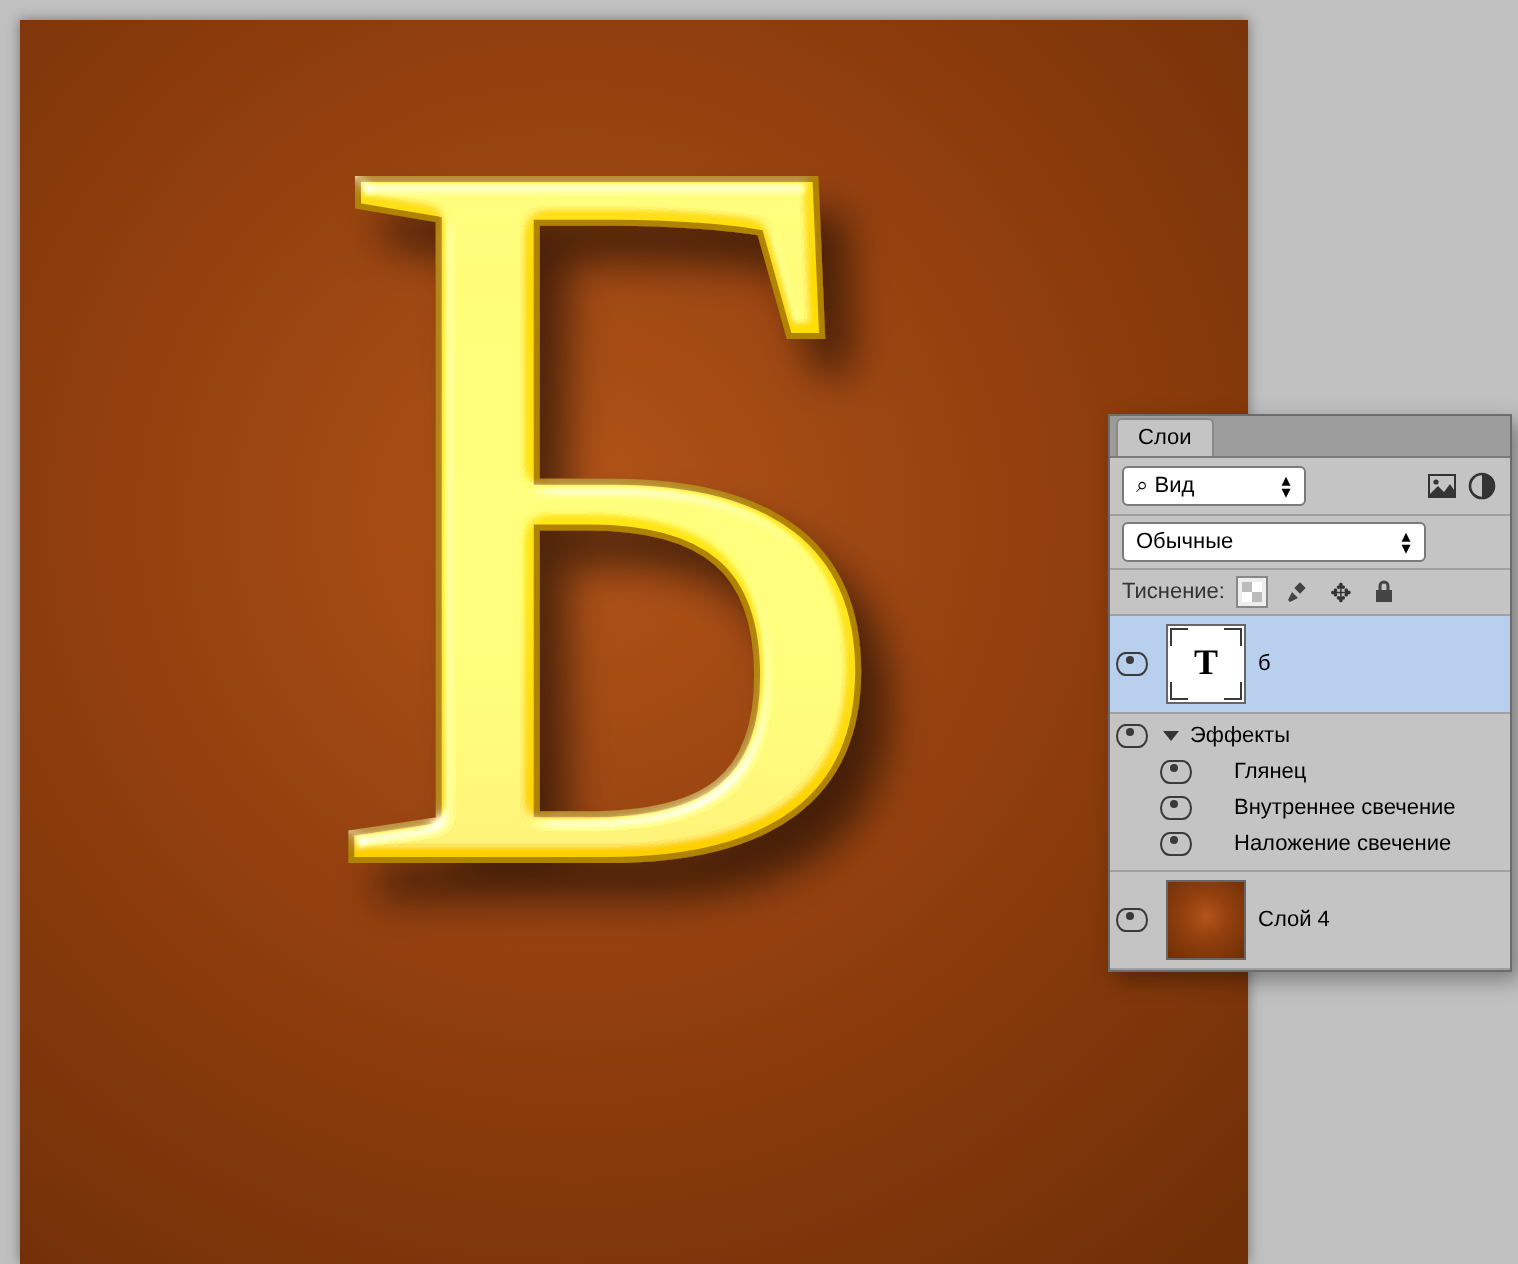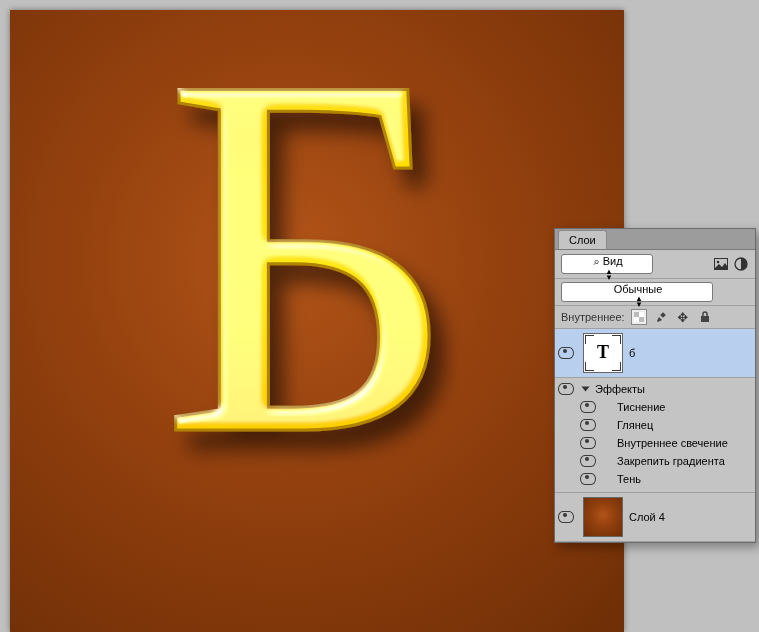--- a/index.html
+++ b/index.html
@@ -1,22 +1,22 @@
 <!DOCTYPE html>
 <html><head>
 <meta charset="utf-8">
 <style>
   html, body { margin:0; padding:0; width:759px; height:632px; background:#c0c0c0; font-family:Tahoma,Arial,sans-serif; font-size:11px; color:#000; overflow:hidden; }
   .canvas-wrap { position:absolute; left:10px; top:10px; width:614px; height:622px; box-shadow:0 0 6px rgba(0,0,0,.4); }
   .canvas { width:100%; height:100%; background:radial-gradient(circle at 45% 40%, #b25418 0%, #93400e 45%, #6e2e06 100%); }
-  .panel { position:absolute; left:554px; top:228px; width:200px; background:#c4c4c4; border:1px solid #6c6c6c; box-shadow:4px 4px 10px rgba(0,0,0,.35); font-size:11px; }
+  .panel { position:absolute; left:554px; top:207px; width:200px; background:#c4c4c4; border:1px solid #6c6c6c; box-shadow:4px 4px 10px rgba(0,0,0,.35); font-size:11px; }
   .panel .tab-row { display:flex; background:#9c9c9c; border-bottom:1px solid #7a7a7a; height:20px; align-items:flex-end; }
   .panel .tab { background:#c4c4c4; border:1px solid #8a8a8a; border-bottom:none; border-radius:3px 3px 0 0; height:18px; line-height:18px; padding:0 10px; margin-left:3px; font-size:11px; }
   .panel .toolbar1 { display:flex; align-items:center; gap:4px; padding:4px 6px; border-bottom:1px solid #a0a0a0; }
-  .select-like { display:inline-flex; align-items:center; justify-content:space-between; background:#fff; border:1px solid #7a7a7a; border-radius:3px; height:18px; padding:0 4px 0 6px; font-size:11px; color:#000;flex-direction:column; }
+  .select-like { display:inline-flex; align-items:center; justify-content:space-between; background:#fff; border:1px solid #7a7a7a; border-radius:3px; height:18px; padding:0 4px 0 6px; font-size:11px; color:#000; }
   .select-like.small { width:80px; }
   .select-like .arr { width:12px; text-align:center; }
   .arrows { font-size:9px; line-height:6px; letter-spacing:-2px; }
   .flex1 { flex:1; }
   .ico { display:inline-flex; width:16px; height:16px; align-items:center; justify-content:center; color:#333; }
   .panel .modestrip { padding:3px 6px; border-bottom:1px solid #a0a0a0; }
   .panel .lockstrip { display:flex; align-items:center; gap:6px; padding:3px 6px; border-bottom:1px solid #a0a0a0; color:#333; }
   .lockbox { width:14px; height:14px; border:1px solid #888; display:inline-flex; align-items:center; justify-content:center; background:#eee; }
   .layer-list { }
   .layer-row { display:flex; align-items:center; border-bottom:1px solid #a0a0a0; padding:4px 0; min-height:40px; }
@@ -106,21 +106,21 @@
   </div>
 
   <div class="modestrip">
     <div class="select-like" style="width:140px;">
       <span>Обычные</span>
       <span class="arr arrows">▴<br>▾</span>
     </div>
   </div>
 
   <div class="lockstrip">
-    <span>Внутреннее:</span>
+    <span>Тиснение:</span>
     <span class="lockbox">
       <svg width="10" height="10">
           <rect width="5" height="5" x="0" y="0" fill="#bbb"></rect>
           <rect width="5" height="5" x="5" y="5" fill="#bbb"></rect>
           <rect width="5" height="5" x="5" y="0" fill="#fff"></rect>
           <rect width="5" height="5" x="0" y="5" fill="#fff"></rect>
         </svg>
     </span>
     <span class="ico">
       <svg width="12" height="12">
@@ -162,53 +162,37 @@
             <span class="tri"></span>
           </div>
         <span class="fx-label">Эффекты</span>
       </div>
       <div class="fx-row">
         <div class="eye-col"></div>
         <div class="eye-col">
             <span class="eye"></span>
           </div>
         <div class="fx-indent"></div>
-        <span class="fx-label">Тиснение</span>
-      </div>
-      <div class="fx-row">
-        <div class="eye-col"></div>
-        <div class="eye-col">
-            <span class="eye"></span>
-          </div>
-        <div class="fx-indent"></div>
         <span class="fx-label">Глянец</span>
       </div>
       <div class="fx-row">
         <div class="eye-col"></div>
         <div class="eye-col">
             <span class="eye"></span>
           </div>
         <div class="fx-indent"></div>
         <span class="fx-label">Внутреннее свечение</span>
       </div>
       <div class="fx-row">
         <div class="eye-col"></div>
         <div class="eye-col">
             <span class="eye"></span>
           </div>
         <div class="fx-indent"></div>
-        <span class="fx-label">Закрепить градиента</span>
-      </div>
-      <div class="fx-row">
-        <div class="eye-col"></div>
-        <div class="eye-col">
-            <span class="eye"></span>
-          </div>
-        <div class="fx-indent"></div>
-        <span class="fx-label">Тень</span>
+        <span class="fx-label">Наложение свечение</span>
       </div>
     </div>
 
     <div class="layer-row">
       <div class="eye-col">
           <span class="eye"></span>
         </div>
       <div class="thumb grad"></div>
       <span class="layer-name">Слой 4</span>
     </div>

